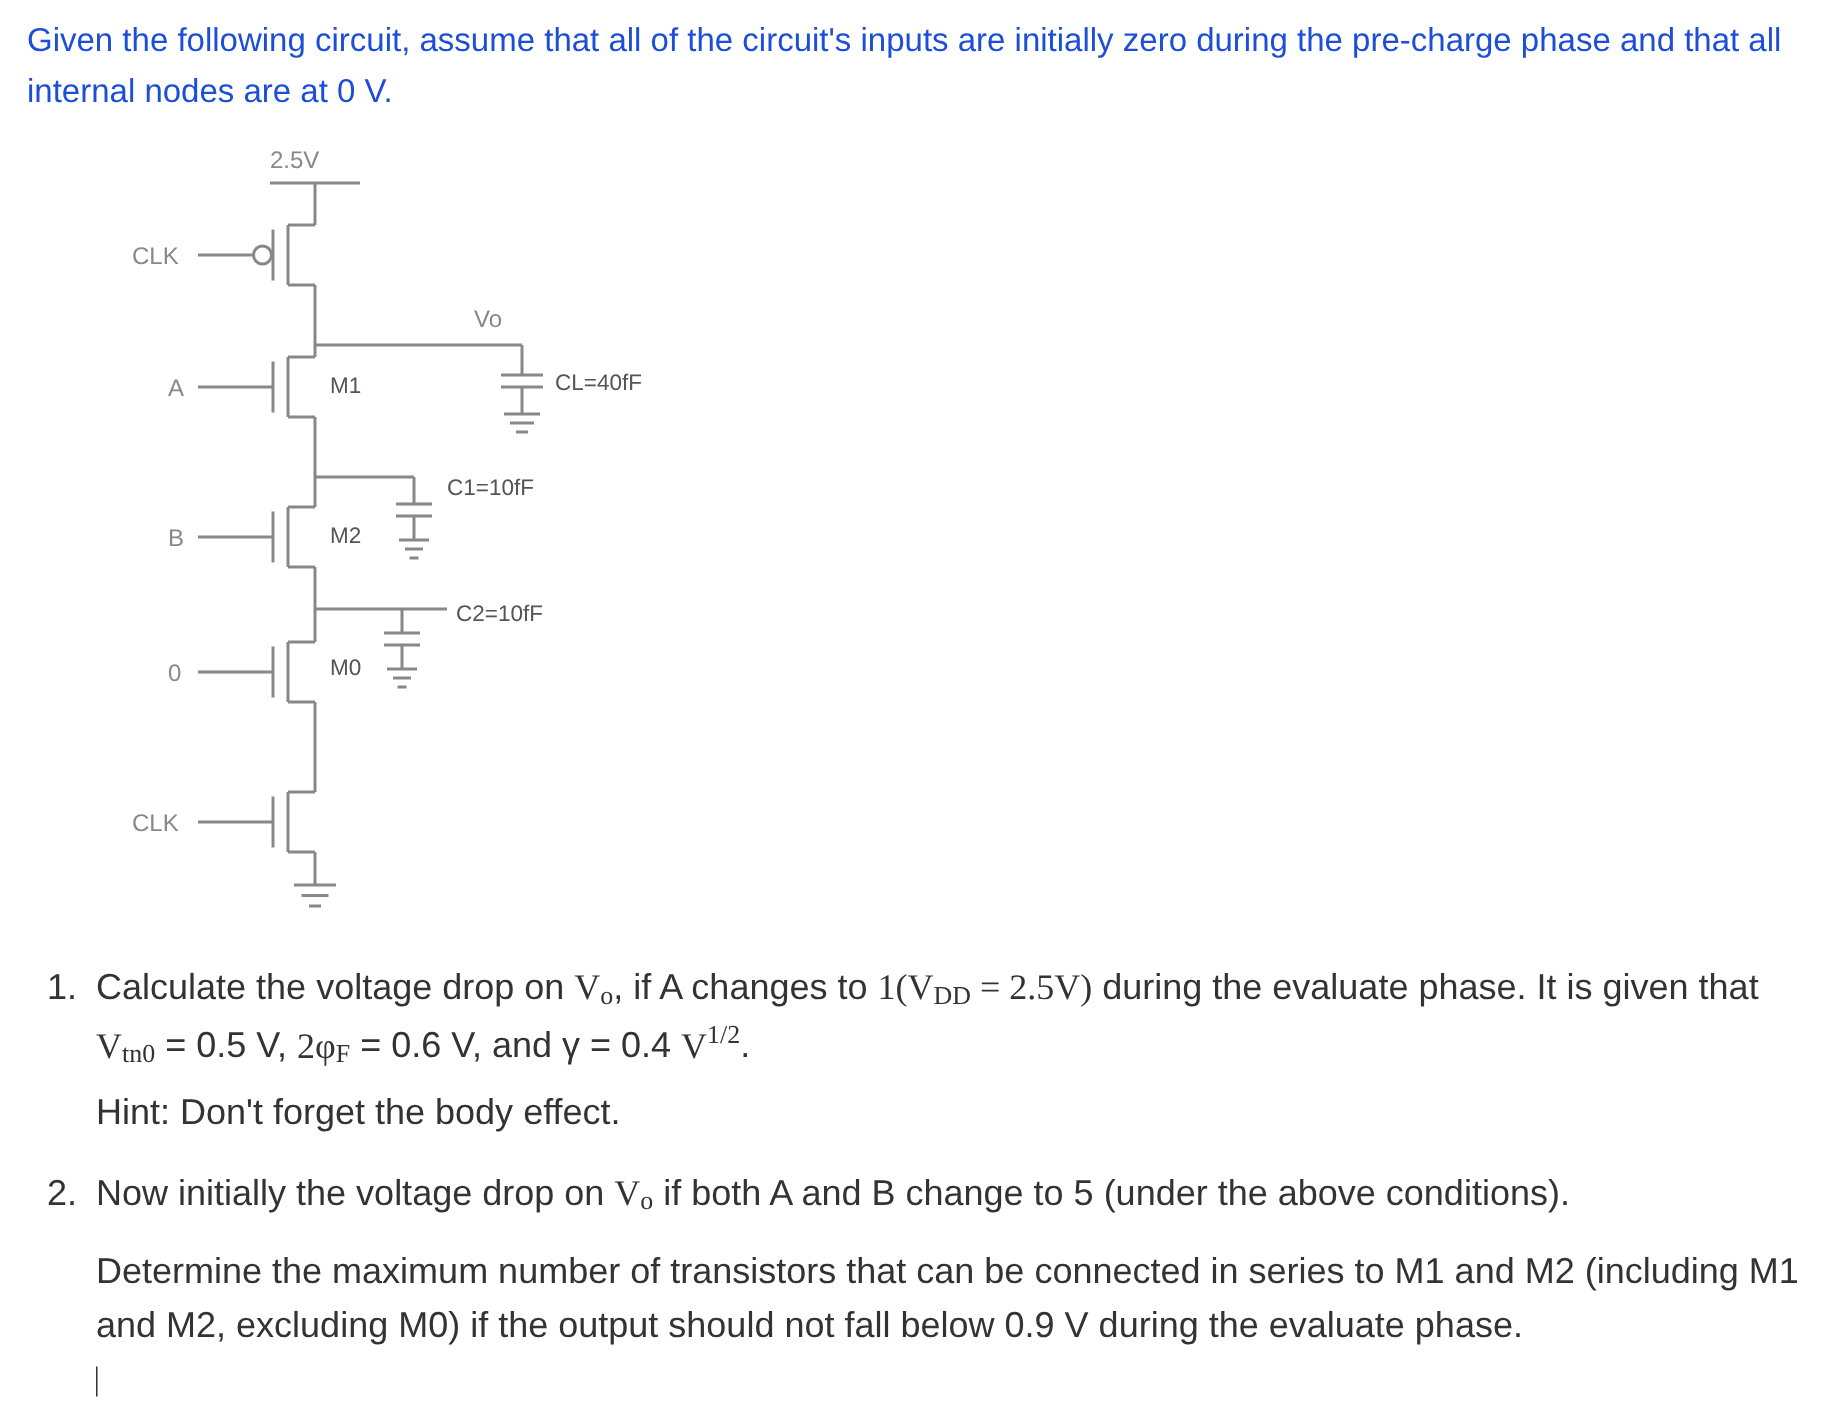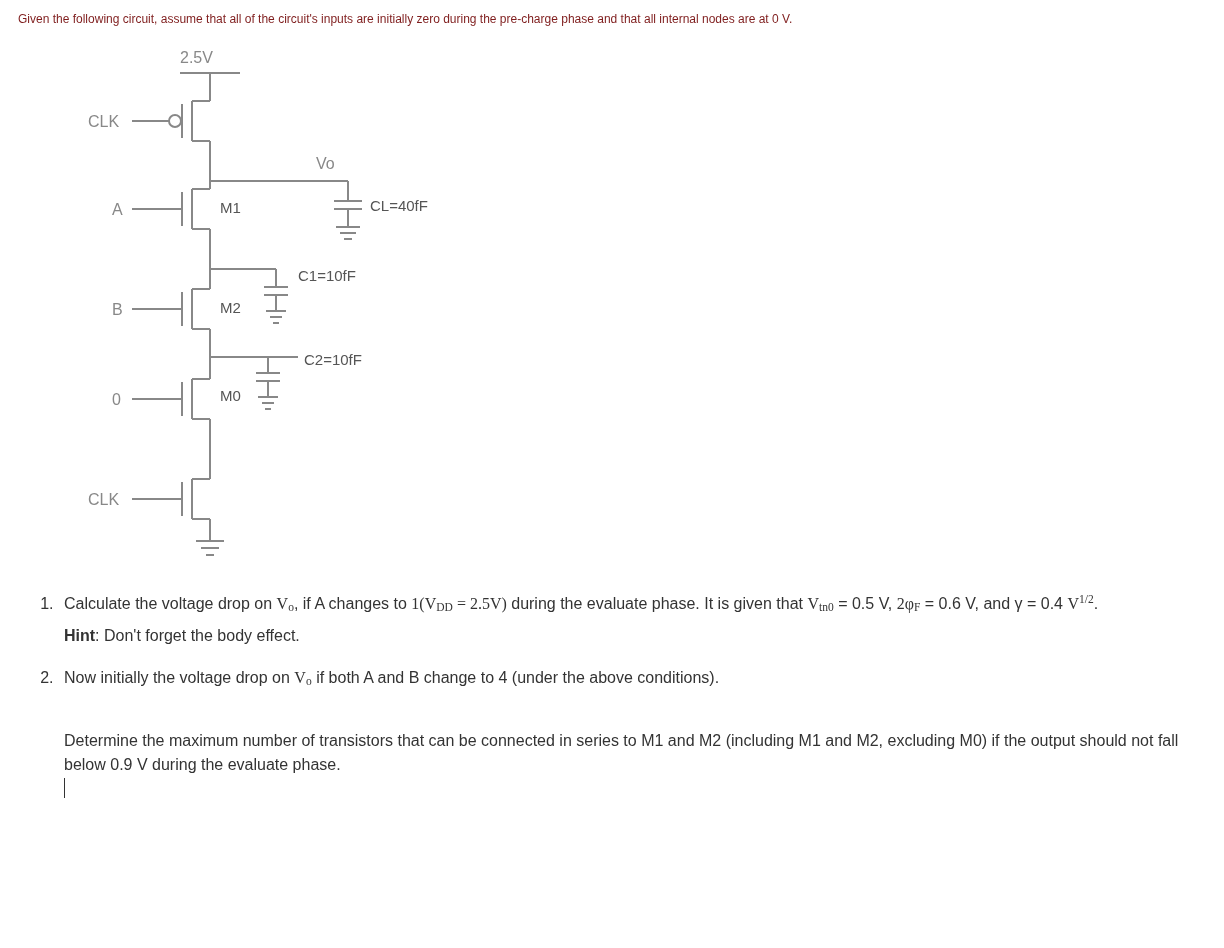--- a/index.html
+++ b/index.html
@@ -1,28 +1,28 @@
 <!DOCTYPE html>
 <html><head>
 <meta charset="utf-8">
 <style>
   html,body{margin:0;padding:0;background:#fff;color:#333;font-family:"Segoe UI",Arial,sans-serif}
   .page{width:1224px;min-height:948px;padding:10px 18px 24px;box-sizing:border-box}
-  .intro{font-size:12px;line-height:1.55;color:#7f1d1d;margin-bottom:12px}
+  .intro{font-size:22px;line-height:1.55;color:#1d4ed8;margin-bottom:12px}
   .diagram{margin:6px 0 14px 34px}
-  ol.qs{list-style:decimal;padding-left:40px;margin:16px 0 0;font-size:16px;line-height:1.5;color:#333}
+  ol.qs{list-style:decimal;padding-left:40px;margin:16px 0 0;font-size:24px;line-height:1.5;color:#333}
   ol.qs>li{margin-bottom:18px;padding-left:6px}
   .hint{margin-top:8px}
-  .para{margin-top:38px}
+  .para{margin-top:16px}
   .mathvar{font-family:"Cambria Math","Times New Roman",serif}
   .sub{font-size:0.72em;vertical-align:-0.18em}
   .sup{font-size:0.72em;vertical-align:0.55em}
   .svglabel{font-family:Arial,Helvetica,sans-serif;fill:#888;font-size:16px}
   .svglabel-dark{font-family:Arial,Helvetica,sans-serif;fill:#555;font-size:15px}
-  b{font-weight:700;color:#333}
+  b{font-weight:400;color:#333}
   .cursor{display:inline-block;width:1px;height:20px;background:#333;vertical-align:-4px}
 </style>
 </head>
 <body>
 
 <div class="page">
 
   <div class="intro">Given the following circuit, assume that all of the circuit's inputs are initially zero during the pre-charge phase and that all internal nodes are at 0 V.</div>
 
   <div class="diagram">
@@ -128,19 +128,19 @@
   </div>
 
   <ol class="qs">
     <li>
       <span>Calculate the voltage drop on </span><span class="mathvar"><span>V</span><span class="sub">o</span></span><span>, if A changes to </span><span class="mathvar"><span>1(V</span><span class="sub">DD</span><span> = 2.5V)</span></span><span> during the evaluate phase. It is given that </span><span class="mathvar"><span>V</span><span class="sub">tn0</span></span><span> = 0.5 V, </span><span class="mathvar"><span>2φ</span><span class="sub">F</span></span><span> = 0.6 V, and γ = 0.4 </span><span class="mathvar"><span>V</span><span class="sup">1/2</span></span><span>.</span>
       <div class="hint">
         <b>Hint</b><span>: Don't forget the body effect.</span>
       </div>
     </li>
     <li>
-      <span>Now initially the voltage drop on </span><span class="mathvar"><span>V</span><span class="sub">o</span></span><span> if both A and B change to 4 (under the above conditions).</span>
+      <span>Now initially the voltage drop on </span><span class="mathvar"><span>V</span><span class="sub">o</span></span><span> if both A and B change to 5 (under the above conditions).</span>
       <div class="para">Determine the maximum number of transistors that can be connected in series to M1 and M2 (including M1 and M2, excluding M0) if the output should not fall below 0.9 V during the evaluate phase.</div>
       <div><span class="cursor"></span></div>
     </li>
   </ol>
 
 </div>
 
 </body></html>

